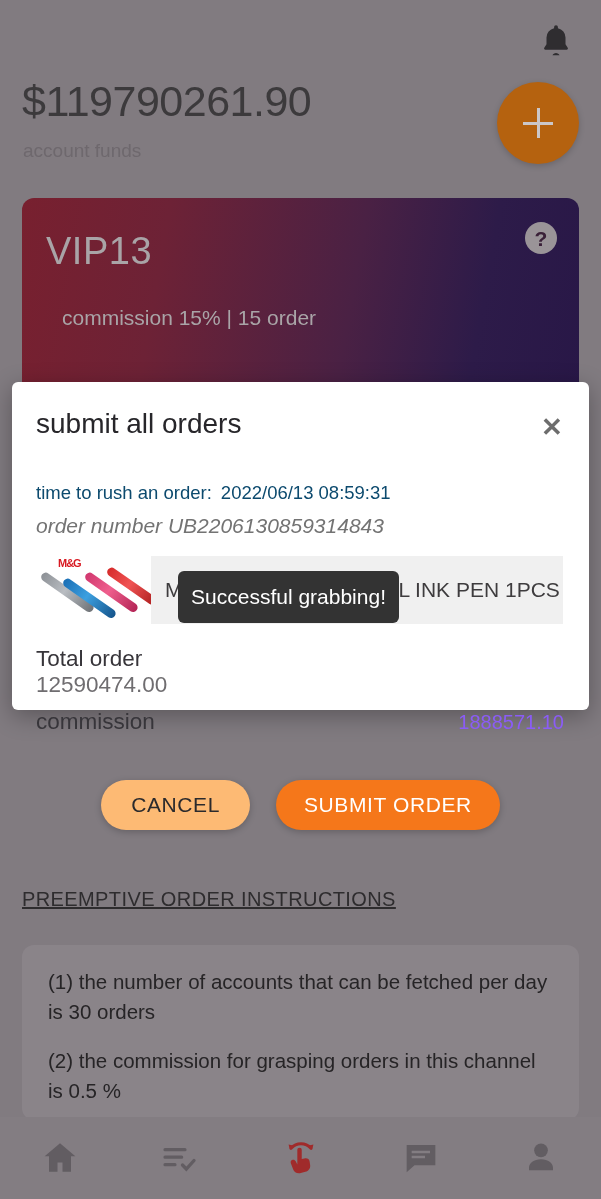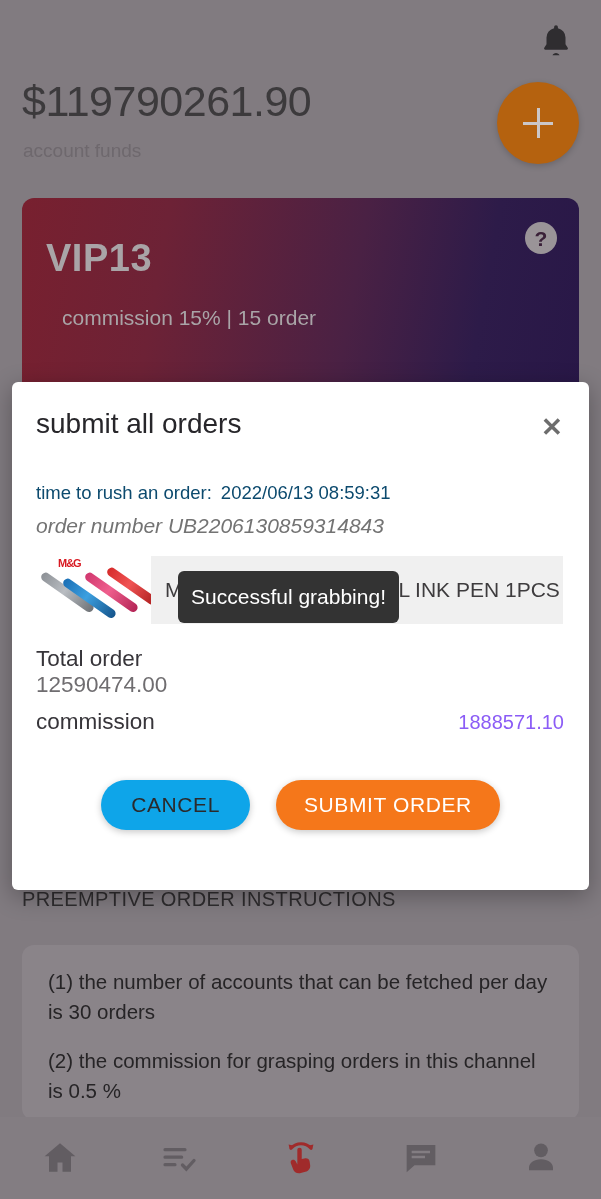--- a/index.html
+++ b/index.html
@@ -57,39 +57,39 @@
 
   
   .vipcard {
     position:absolute; left:22px; top:198px; width:557px; height:240px;
     border-radius:12px;
     background:linear-gradient(100deg,#78202f 0%,#6d2236 25%,#4a2144 58%,#2d1b49 80%,#281747 100%);
     overflow:hidden;
   }
   .vip-title {
     position:absolute; left:24px; top:32px;
-    font-size:38px; font-weight:bold; color:#a9a4a7; letter-spacing:0.5px;margin-top:7px;
+    font-size:38px; font-weight:normal; color:#a9a4a7; letter-spacing:0.5px;
   }
   .vip-sub {
     position:absolute; left:25px; top:108px;
     font-size:21px; color:#a9a4a7;margin-left:15px;
   }
   .vip-help {
     position:absolute; right:22px; top:24px;
     width:32px; height:32px; border-radius:50%;
     background:#9a9498; color:#3a2038;
     font-size:21px; font-weight:bold;
     display:flex; align-items:center; justify-content:center;
     cursor:pointer; line-height:1;
   }
 
   
   .instr-head {
     position:absolute; left:22px; top:888px;
-    font-size:20px; color:#2e2c2e; letter-spacing:0.4px;
+    font-size:20px; color:#2e2c2e; letter-spacing:0.4px;text-decoration:underline;
   }
   .instr-card {
     position:absolute; left:22px; top:945px; width:557px; height:175px;
     background:#8a8489; border-radius:12px;
     padding:22px 26px 0 26px;
     overflow:hidden;
   }
   .instr-p {
     font-size:20.5px; line-height:1.48; color:#262426;
     margin-bottom:18px;
@@ -102,21 +102,21 @@
     display:flex; align-items:center;
   }
   .navitem {
     flex:1; display:flex; align-items:center; justify-content:center;
     height:100%; cursor:pointer;
   }
   .navitem svg { display:block; }
 
   
   .modal {
-    position:absolute; left:12px; top:382px; width:577px; height:508px;
+    position:absolute; left:12px; top:382px; width:577px; height:328px;
     background:#ffffff; border-radius:6px;
     box-shadow:0 6px 24px rgba(0,0,0,0.30);
     z-index:20;
   }
   .modal-title {
     position:absolute; left:24px; top:26px;
     font-size:28px; color:#27262a;
   }
   .modal-close {
     position:absolute; right:22px; top:30px;
@@ -174,21 +174,21 @@
   .actions {
     position:absolute; left:0; right:0; top:398px;
     display:flex; justify-content:center; align-items:center; gap:26px;
   }
   .btn {
     border:none; cursor:pointer; border-radius:26px;
     font-size:21px; letter-spacing:0.6px;
     font-family:"Liberation Sans", sans-serif;
   }
   .btn-cancel {
-    background:#0ea5e9; color:#2b2a2c;
+    background:#fdba74; color:#2b2a2c;
     padding:13px 30px;
     box-shadow:0 2px 7px rgba(0,0,0,0.22);
   }
   .btn-submit {
     background:#f5771a; color:#ffffff;
     padding:13px 28px;
     box-shadow:0 2px 7px rgba(0,0,0,0.22);
   }
 
   

